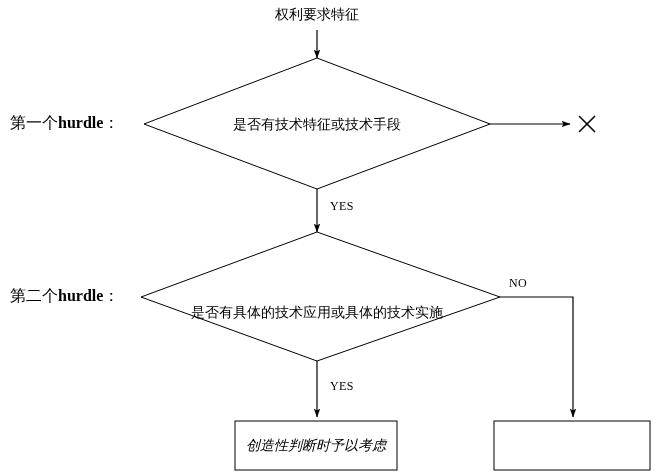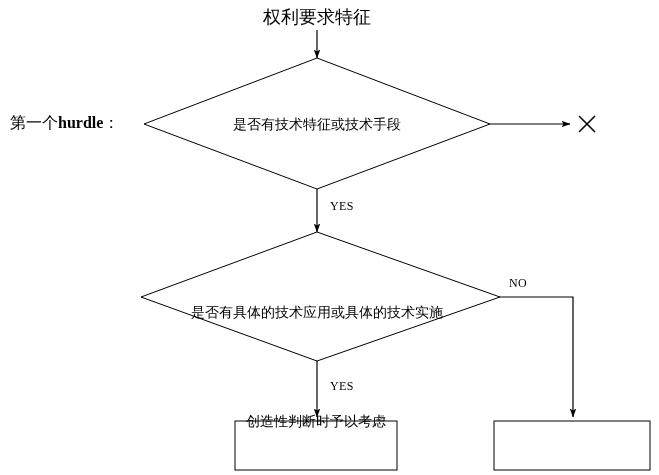--- a/index.html
+++ b/index.html
@@ -39,22 +39,22 @@
   .node-text {
     font-size: 14px;
     font-family: "DejaVu Sans", "Liberation Sans", sans-serif;
   }
   .edge-label {
     font-size: 12px;
     font-family: "Liberation Serif", "DejaVu Serif", serif;
     letter-spacing: 0.4px;
   }
   .top-label {
-    font-size: 18px;
-    font-family: Liberation Serif, serif;
+    font-size: 14px;
+    font-family: Liberation Mono, monospace;
   }
   .centered {
     transform: translateX(-50%);
   }
 </style>
 </head>
 <body>
 
 <div id="canvas">
 
@@ -89,22 +89,23 @@
   </svg>
 
   <div class="txt top-label centered" style="left:317px; top:8px;">权利要求特征</div>
 
   <div class="txt hurdle-label" style="left:10px; top:115px;"><span>第一个</span><b>hurdle</b><span>：</span></div>
 
   <div class="txt node-text centered" style="left:317px; top:117px;">是否有技术特征或技术手段</div>
 
   <div class="txt edge-label" style="left:330px; top:200px;">YES</div>
 
+  <div class="txt hurdle-label" style="left:10px; top:288px;"><span>第二个</span><b>hurdle</b><span>：</span></div>
 
   <div class="txt node-text centered" style="left:317px; top:305px;">是否有具体的技术应用或具体的技术实施</div>
 
   <div class="txt edge-label" style="left:509px; top:277px;">NO</div>
 
   <div class="txt edge-label" style="left:330px; top:380px;">YES</div>
 
-  <div class="txt node-text centered" style="left:316px; top:414px;">创造性判断时予以考虑</div>
+  <div class="txt node-text centered" style="left:316px; top:438px;font-style:italic;">创造性判断时予以考虑</div>
 
 </div>
 
 </body></html>

